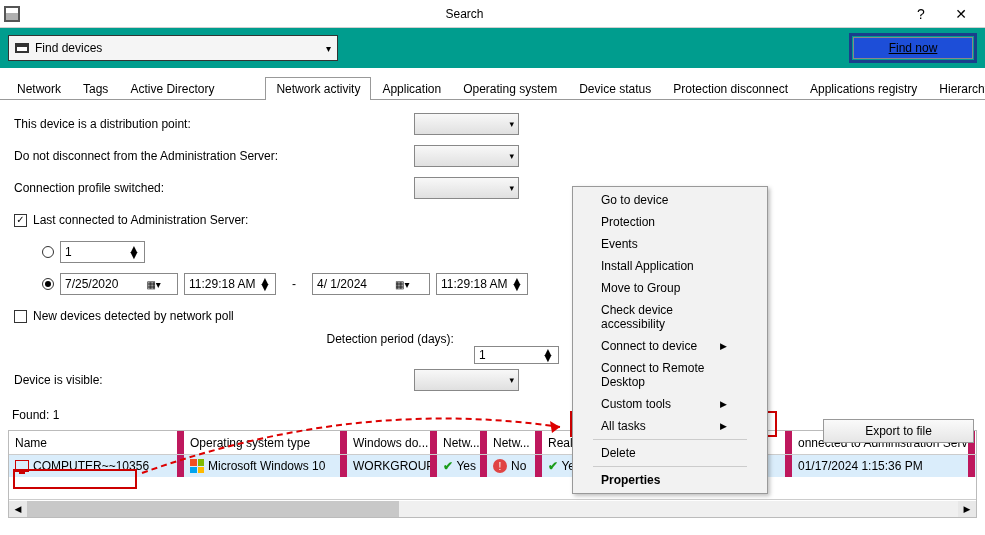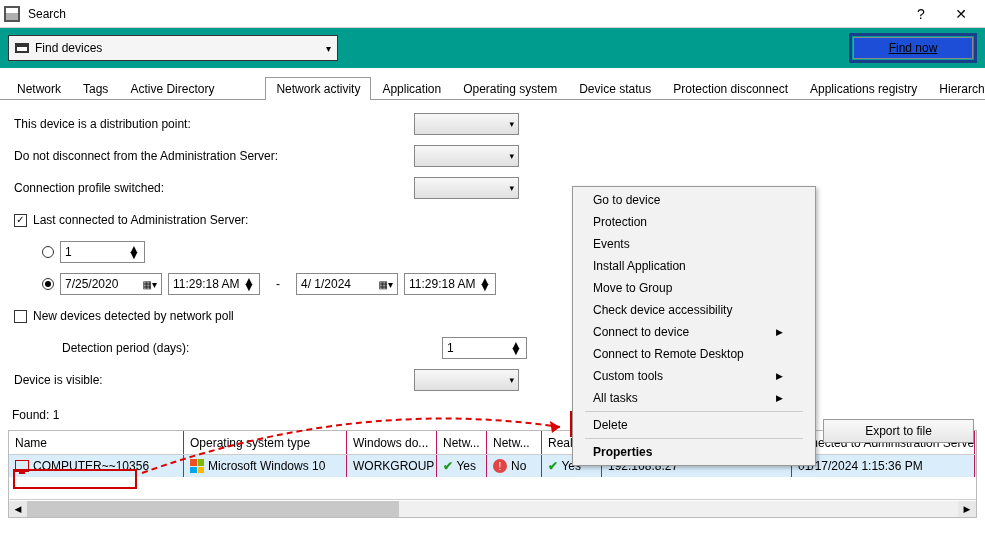--- a/index.html
+++ b/index.html
@@ -1,19 +1,19 @@
 <!DOCTYPE html>
 <html><head>
 <meta charset="utf-8">
 <style>
 * { box-sizing: border-box; margin: 0; padding: 0; font-family: "Segoe UI", Tahoma, sans-serif; font-size: 12px; }
 body { background: #fff; width: 985px; height: 535px; position: relative; overflow: hidden; }
 
 
-.titlebar { height: 28px; display: flex; align-items: center; padding: 0 4px; border-bottom: 1px solid #d0d0d0; }
+.titlebar { height: 28px; display: flex; align-items: center; padding: 0 4px; border-bottom: 1px solid #d0d0d0; text-align: center; }
 .titlebar .app-icon { width: 16px; height: 16px; border: 2px solid #555; margin-right: 8px; display:inline-block; background: linear-gradient(#fff 40%, #b0b0b0 40%); }
 .titlebar .title { flex: 1; }
 .titlebar .win-btn { width: 40px; height: 28px; display: flex; align-items: center; justify-content: center; font-size: 14px; cursor: default; }
 
 
 .toolbar { background: #009d8e; height: 40px; display: flex; align-items: center; padding: 4px 8px; gap: 8px; }
 .dropdown-box { background:#f5f5f5; border:1px solid #333; height: 26px; width: 330px; display:flex; align-items:center; padding:0 6px; justify-content:space-between; }
 .dropdown-box .dd-icon { width:14px; height:10px; border:2px solid #333; display:inline-block; margin-right:6px; background:linear-gradient(#333 30%,#fff 30%); }
 .dropdown-box .caret { font-size:10px; }
 .find-btn-outer { margin-left:auto; border: 3px solid #1a3e8c; padding:1px; }
@@ -28,54 +28,54 @@
 .form-area { padding: 8px 14px; }
 .form-row { display:flex; align-items:center; height: 32px; }
 .form-label { width: 400px; }
 .form-combo { width: 105px; height:22px; border:1px solid #888; background:linear-gradient(#f8f8f8,#e0e0e0); display:flex; align-items:center; justify-content:flex-end; padding-right:4px; }
 .form-combo .caret { font-size:9px; }
 .chk { width:13px; height:13px; border:1px solid #333; display:inline-flex; align-items:center; justify-content:center; margin-right:6px; font-size:10px; color:#000; line-height:1; }
 .radio { width:12px; height:12px; border:1px solid #333; border-radius:50%; display:inline-flex; align-items:center; justify-content:center; margin-right:6px; }
 .radio.on::after { content:""; width:6px; height:6px; background:#000; border-radius:50%; }
 .indent { padding-left: 28px; }
 .date-input, .time-input, .num-input { height:22px; border:1px solid #888; background:#fff; display:flex; align-items:center; padding:0 4px; }
-.date-input { width:102px; justify-content:space-between; }
+.date-input { width:118px; justify-content:flex-start;gap:28px; }
 .time-input { width:92px; justify-content:space-between; }
 .num-input { width:85px; justify-content:space-between; }
 .cal-icon { font-size:10px; }
 .spin { display:flex; flex-direction:column; font-size:6px; line-height:6px; }
 .dash { padding: 0 16px; }
-.sub-indent { padding-left: 48px; }
+.sub-indent { padding-left: 48px; flex-direction: column; }
 .found-bar { padding: 4px 12px; }
 
 
 .results { border:1px solid #bbb; margin: 4px 8px; position:relative; }
 .header-row { display:flex; background:#fff; border-bottom:1px solid #ccc; height:24px; }
-.header-row > div, .data-row > div { border-right:1px solid #be185d; padding:2px 6px; display:flex; align-items:center; overflow:hidden; white-space:nowrap; }
+.header-row > div, .data-row > div { border-right:7px solid #be185d; padding:2px 6px; display:flex; align-items:center; overflow:hidden; white-space:nowrap; }
 .col-name{width:175px} .col-os{width:163px} .col-dom{width:90px} .col-net1{width:50px} .col-net2{width:55px} .col-real{width:60px} .col-prop{width:190px} .col-server{width:183px}
 .data-row { display:flex; height:22px; background:#daedfb; }
 .pc-icon { width:14px;height:12px; border:1px solid #c00; display:inline-block; margin-right:4px; position:relative; }
 .pc-icon::after{content:"";position:absolute;width:6px;height:2px;background:#c00;bottom:-3px;left:3px;}
 .win-icon { width:14px;height:14px; display:inline-grid; grid-template-columns:1fr 1fr; grid-template-rows:1fr 1fr; gap:1px; margin-right:4px; }
 .win-icon span:nth-child(1){background:#f25022}.win-icon span:nth-child(2){background:#7fba00}.win-icon span:nth-child(3){background:#00a4ef}.win-icon span:nth-child(4){background:#ffb900}
 .check-green { color:#1a9c1a; font-weight:bold; }
 .warn-red { width:14px;height:14px; background:#e04444; border-radius:50%; color:#fff; display:inline-flex; align-items:center; justify-content:center; font-size:10px; margin-right:4px; }
 .hscroll { height:18px; border-top:1px solid #ccc; display:flex; align-items:center; }
 .hscroll .arrow { width:18px; height:16px; background:#e8e8e8; display:flex; align-items:center; justify-content:center; font-size:9px; }
 .hscroll .track { flex:1; background:#f0f0f0; height:16px; position:relative; }
 .hscroll .thumb { position:absolute; left:0; width:40%; height:100%; background:#c8c8c8; }
 
 
 .red-box { position:absolute; border:2px solid #c00; pointer-events:none; z-index:40; }
 #red-name { left:13px; top:469px; width:124px; height:20px; }
 #red-delete { left:570px; top:411px; width:207px; height:26px; }
 .red-arrow { position:absolute; left:140px; top:417px; width:430px; height:58px; z-index:39; }
 
 
-.ctx { position:absolute; left:572px; top:186px; width:244px; background:#f2f2f2; border:1px solid #999; box-shadow:2px 2px 4px rgba(0,0,0,0.25); z-index:50; padding: 2px 8px; }
+.ctx { position:absolute; left:572px; top:186px; width:196px; background:#f2f2f2; border:1px solid #999; box-shadow:2px 2px 4px rgba(0,0,0,0.25); z-index:50; padding: 2px 16px; }
 .ctx .item { padding: 4px 24px 4px 12px; display:flex; align-items:center; justify-content:space-between; cursor:default; }
 .ctx .sep { height:1px; background:#ccc; margin: 2px 4px; }
 .ctx .bold { font-weight:bold; }
 .ctx .arr { font-size:9px; }
 
 
 .export-btn { position:absolute; right:11px; top:419px; width:151px; height:24px; border:1px solid #999; background:linear-gradient(#fafafa,#e6e6e6); display:flex; align-items:center; justify-content:center; z-index:30; }
 </style>
 </head>
 <body>

